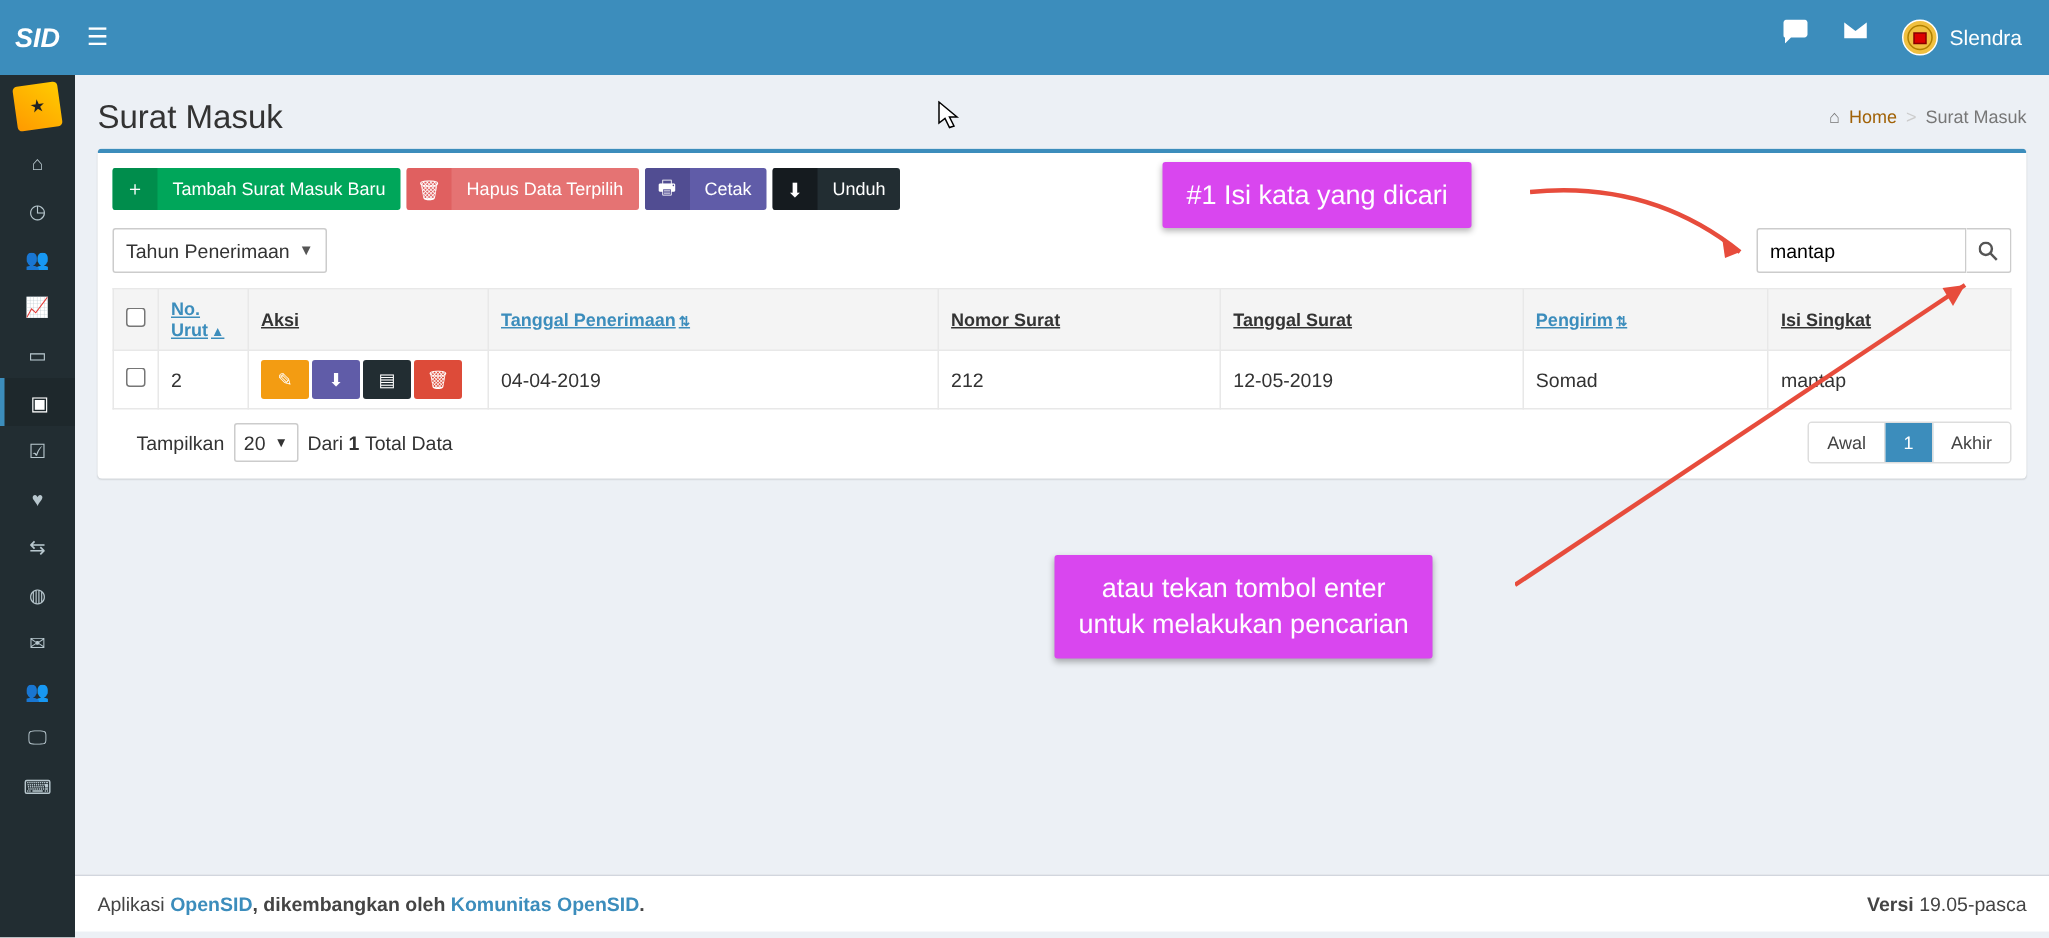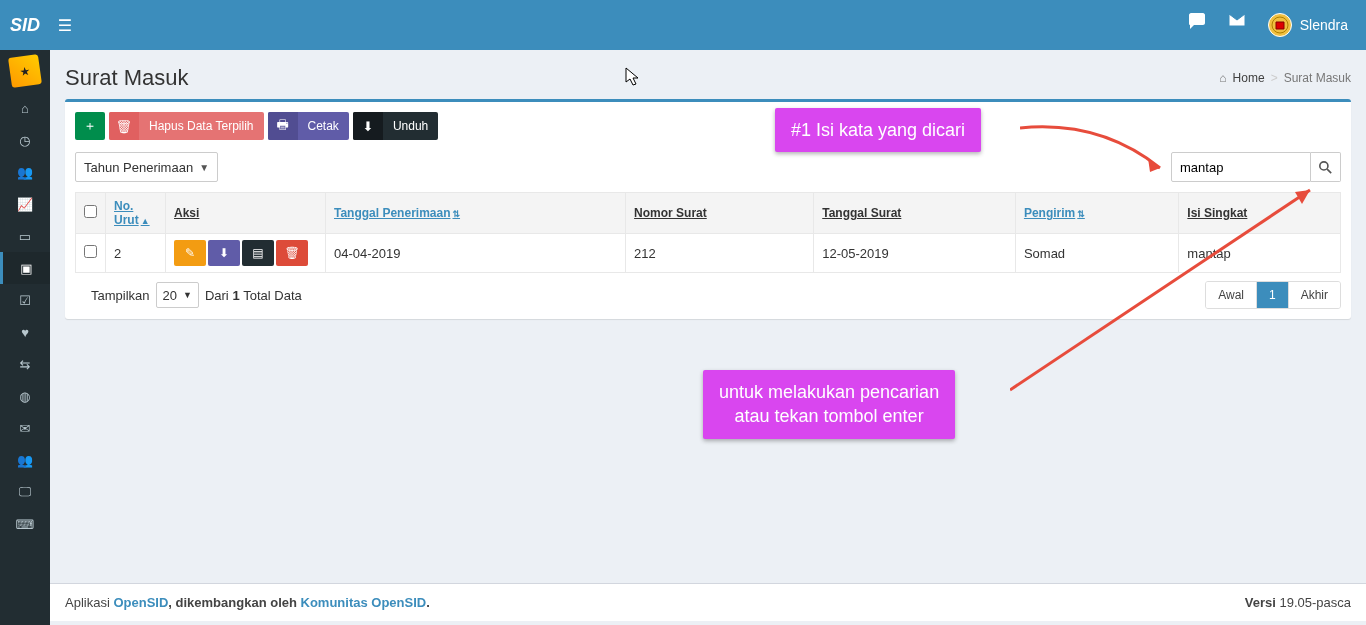--- a/index.html
+++ b/index.html
@@ -19,21 +19,21 @@
 .sidebar-logo { height: 42px; display: flex; align-items: center; justify-content: center; }
 .sidebar-logo-img { width: 30px; height: 30px; background: linear-gradient(45deg, #f90, #fc0); border-radius: 3px; display:flex; align-items:center; justify-content:center; font-size:10px; color:#222; font-weight:bold; transform: rotate(-8deg); }
 .sidebar-item { height: 32px; display: flex; align-items: center; justify-content: center; color: #b8c7ce; cursor: pointer; font-size: 13px; }
 .sidebar-item.active { background: #1e282c; color: #fff; border-left: 3px solid #3c8dbc; }
 
 
 .content-wrapper { position: absolute; left: 50px; top: 50px; right: 0; bottom: 38px; background: #ecf0f5; overflow: auto; }
 .content-header { padding: 15px 15px 8px 15px; display: flex; align-items: center; }
 .content-header h1 { font-size: 22px; font-weight: 500; color: #333; }
 .breadcrumb { margin-left: auto; font-size: 12px; color: #777; display: flex; align-items: center; gap: 6px; }
-.breadcrumb a { color: #404040; text-decoration: none; }
+.breadcrumb a { color: #a16207; text-decoration: none; }
 .breadcrumb .sep { color: #ccc; }
 
 .content { padding: 0 15px 15px; }
 .box { background: #fff; border-top: 3px solid #3c8dbc; border-radius: 3px; box-shadow: 0 1px 1px rgba(0,0,0,.1); padding: 10px; }
 
 .toolbar { display: flex; gap: 4px; margin-bottom: 12px; }
 .btn { display: inline-flex; align-items: center; border: none; color: #fff; font-size: 12px; cursor: pointer; height: 28px; border-radius: 2px; overflow: hidden; }
 .btn .btn-icon { width: 30px; display: flex; align-items: center; justify-content: center; height: 100%; font-size: 13px; }
 .btn .btn-text { padding: 0 10px; height: 100%; display: flex; align-items: center; }
 .btn-green { background: #00a65a; } .btn-green .btn-icon { background: #008d4c; }
@@ -181,20 +181,21 @@
       <span class="sep">&gt;</span>
       <span>Surat Masuk</span>
     </div>
   </div>
 
   <div class="content">
     <div class="box">
       <div class="toolbar">
         <button class="btn btn-green">
           <span class="btn-icon">＋</span>
+          <span class="btn-text">Tambah Surat Masuk Baru</span>
         </button>
         <button class="btn btn-red">
           <span class="btn-icon">🗑</span>
           <span class="btn-text">Hapus Data Terpilih</span>
         </button>
         <button class="btn btn-purple">
           <span class="btn-icon">🖶</span>
           <span class="btn-text">Cetak</span>
         </button>
         <button class="btn btn-dark">
@@ -286,22 +287,22 @@
     <span>Aplikasi </span><a href="#"><b>OpenSID</b></a><b>, dikembangkan oleh </b><a href="#"><b>Komunitas OpenSID</b></a><b>.</b>
   </span>
   <span class="footer-right">
     <b>Versi</b>&nbsp;<span>19.05-pasca</span>
   </span>
 </div>
 
 <div class="callout callout-1">#1 Isi kata yang dicari</div>
 
 <div class="callout callout-2">
+  <div>atau tekan tombol enter</div>
   <div>untuk melakukan pencarian</div>
-  <div>atau tekan tombol enter</div>
 </div>
 
 <svg class="arrow" style="left:1020px; top:120px; width:160px; height:60px;">
   <path class="arrow-line" d="M0 8 Q80 0 140 48"></path>
   <polygon class="arrow-head" points="140,48 128,38 130,52"></polygon>
 </svg>
 
 <svg class="arrow" style="left:1010px; top:180px; width:320px; height:220px;">
   <path class="arrow-line" d="M0 210 L300 10"></path>
   <polygon class="arrow-head" points="300,10 285,12 292,24"></polygon>

